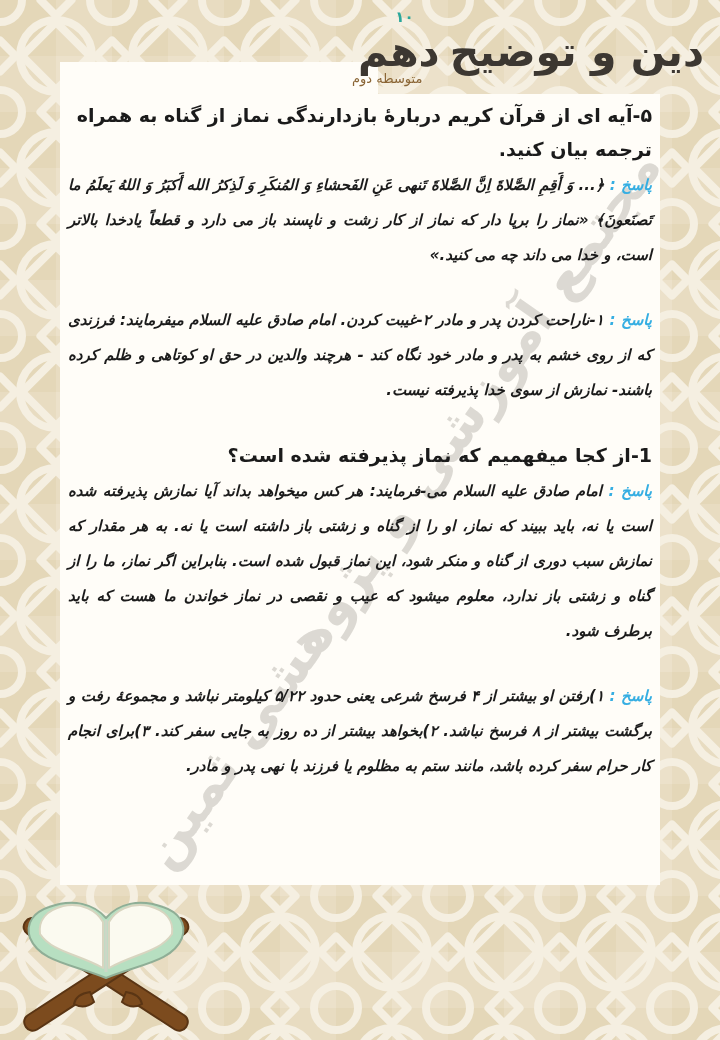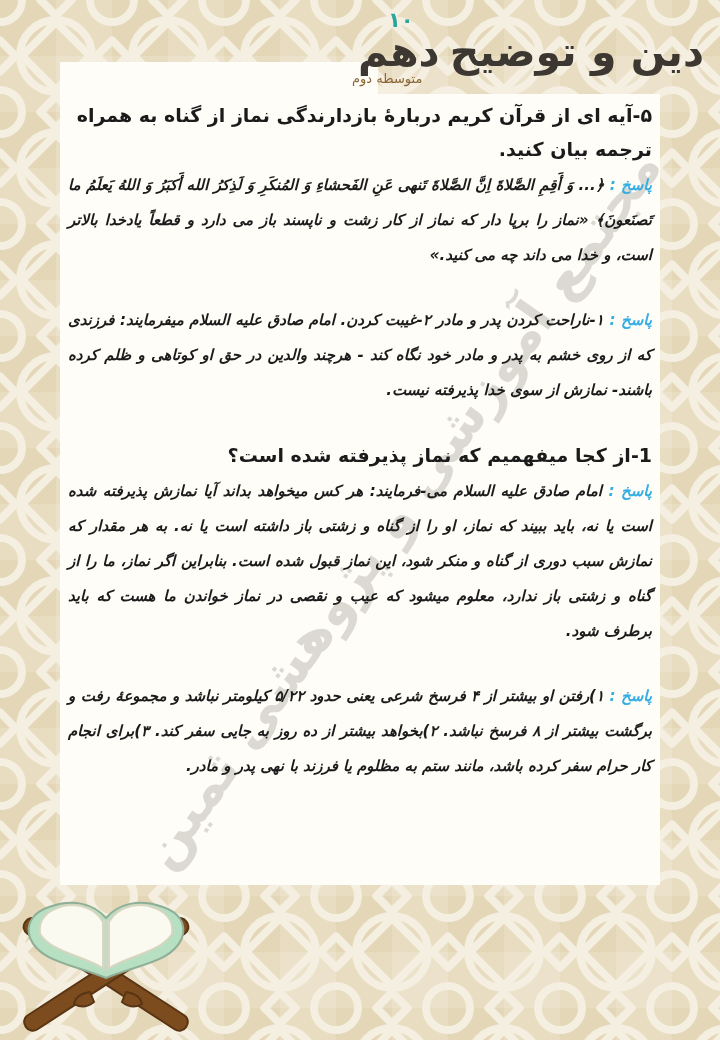--- a/index.html
+++ b/index.html
@@ -14,21 +14,21 @@
   .logo {
     position:absolute; top:20px; right:16px; z-index:5;
     direction:rtl; display:flex; align-items:flex-start; gap:10px;
     color:#3c3731; font-weight:bold; font-size:41px; line-height:1.1;
     white-space:nowrap;
   }
   .logo-grade-wrap { position:relative; display:inline-block; padding-top:10px; }
   .logo-main { padding-top:10px; display:inline-block; }
   .grade-mark {
     position:absolute; top:-11px; right:26px;
-    font-size:21px; color:var(--logo-teal,#2aa79b); font-weight:bold;
+    font-size:15px; color:var(--logo-teal,#2aa79b); font-weight:bold;
   }
   .logo-subtitle {
     position:absolute; bottom:-11px; left:-6px;
     font-size:13px; color:var(--logo-brown,#8a6535); font-weight:normal;
   }
 
   
   .watermark {
     position:absolute; z-index:2;
     left:50px; top:435px; width:760px;

